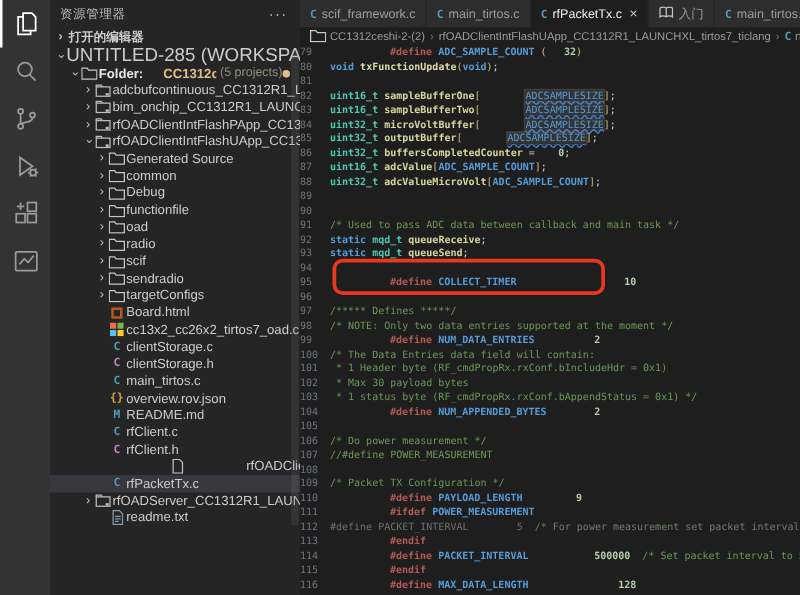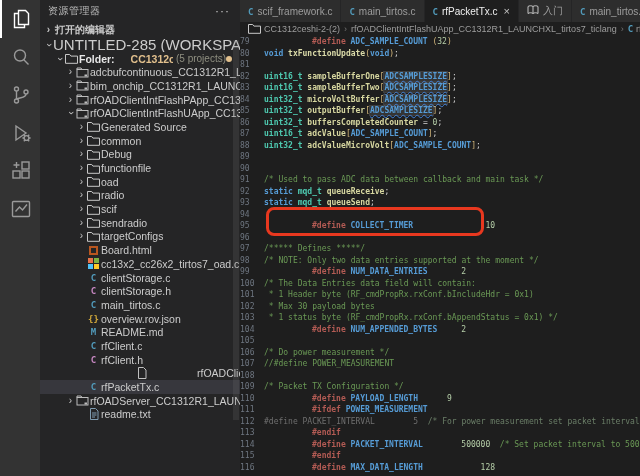--- a/index.html
+++ b/index.html
@@ -58,29 +58,29 @@
   .bc-item { display:flex; align-items:center; gap:3px; cursor:pointer; }
 
   .codewrap { position:relative; flex:1; overflow:hidden; }
   .cline { display:flex; height:11.5px; align-items:center; }
   .ln { width:24px; flex:none; text-align:right; padding-right:24px; color:#6e7681;
         font-family:"DejaVu Sans Mono", monospace; font-size:8px; }
   .ltext { white-space:pre; font-family:"DejaVu Sans Mono", monospace; font-size:8px;
            color:#d4d4d4; }
   .t-dir { color:#b35b54; font-weight:bold;padding-left:48px; }
   .t-mac { color:#569cd6; font-weight:bold; }
-  .t-macx { color:#569cd6; font-weight:bold; background:rgba(110,110,110,.28);
+  .t-macx { color:#569cd6; font-weight:normal; background:rgba(110,110,110,.28);
             box-shadow:0 0 0 1px rgba(140,140,140,.30);
             text-decoration:underline wavy #3f7fd6 1px; text-underline-offset:1px;
-            text-decoration-skip-ink:none; }
+            text-decoration-skip-ink:none;margin-left:36px; }
   .t-typ { color:#4ec9b0; font-weight:bold; }
   .t-kw  { color:#569cd6; font-weight:bold; }
   .t-var { color:#d7d7a0; font-weight:bold; }
   .t-fn  { color:#dcdcaa; font-weight:bold; }
-  .t-num { color:#b5cea8; font-weight:normal; }
+  .t-num { color:#b5cea8; font-weight:bold;margin-left:14px; }
   .t-gld { color:#d7ba7d; }
   .t-cmt { color:#6a9955; }
   .t-pln { color:#d4d4d4; }
   .t-ina { color:#6f6f6f; }
   .t-inc { color:#6b7f68; }
 
   .annotation-box { position:absolute; left:26px; top:171px; width:218px; height:29px;
                     border:3px solid #e8381f; border-radius:8px; pointer-events:none; }
 </style>
 </head>

